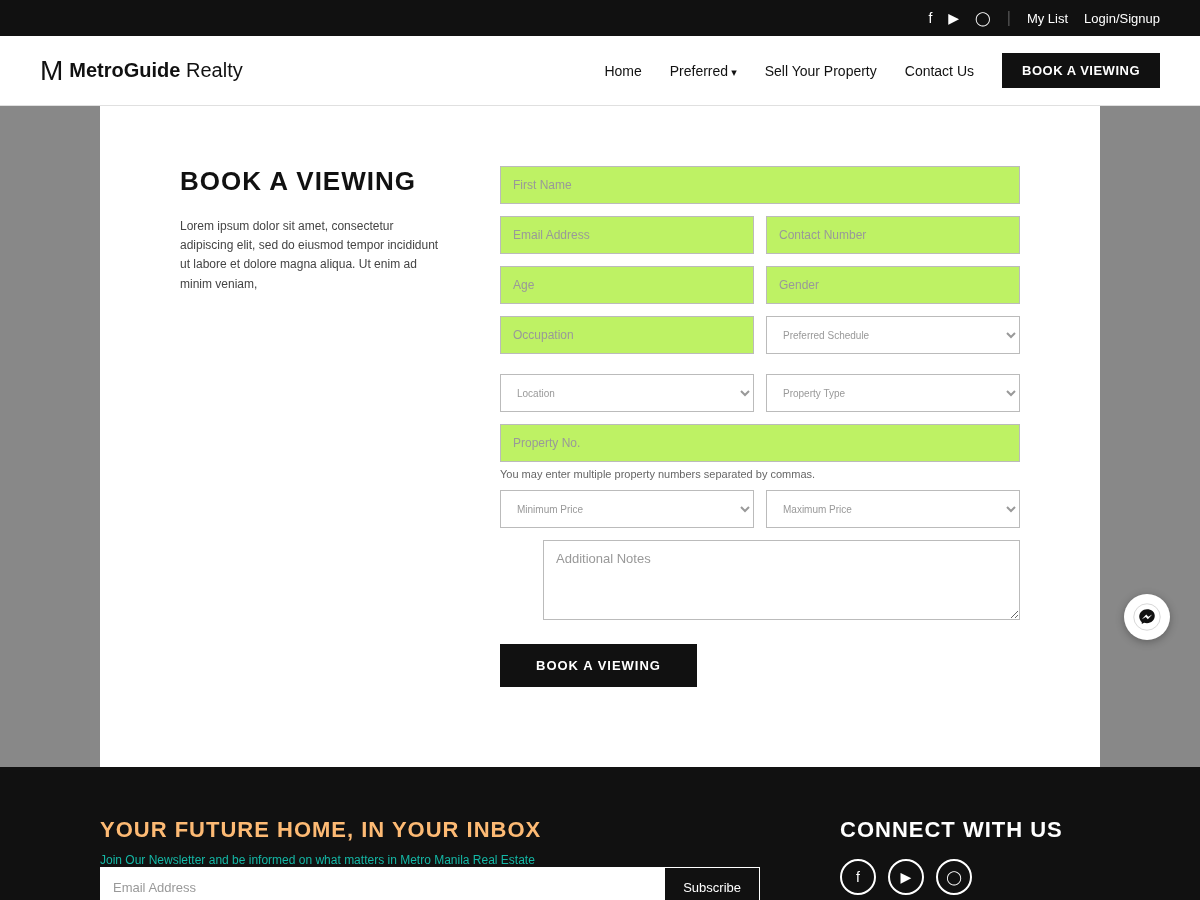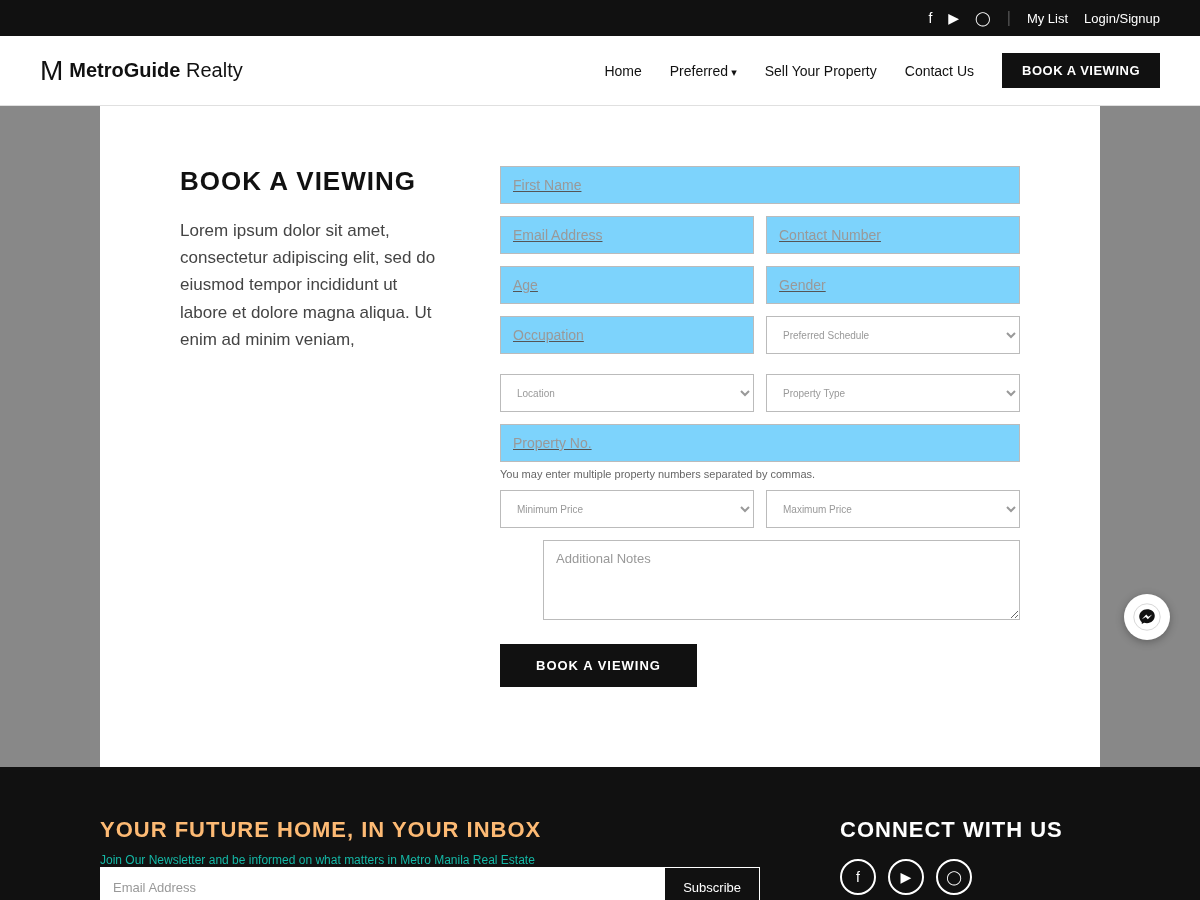--- a/index.html
+++ b/index.html
@@ -104,45 +104,44 @@
       flex: 0 0 260px;
     }
     .form-title {
       font-size: 26px;
       font-weight: 900;
       color: #111;
       letter-spacing: 1px;
       margin-bottom: 20px;
     }
     .form-desc {
-      font-size: 17px;
+      font-size: 12px;
       color: #444;
       line-height: 1.6;
     }
 
     .form-right {
       flex: 1;
     }
 
     .form-row {
       display: flex;
       gap: 12px;
       margin-bottom: 12px;
     }
 
     .form-input {
       flex: 1;
       height: 38px;
       border: 1px solid #bbb;
       padding: 0 12px;
-      font-size: 14px;
+      font-size: 12px;
       color: #555;
       outline: none;
-      background: #7dd3fc;
-      text-decoration: underline;
+      background: #bef264;
     }
     .form-input::placeholder { color: #999; }
     .form-select {
       flex: 1;
       height: 38px;
       border: 1px solid #bbb;
       padding: 0 12px;
       font-size: 10px;
       color: #999;
       outline: none;

